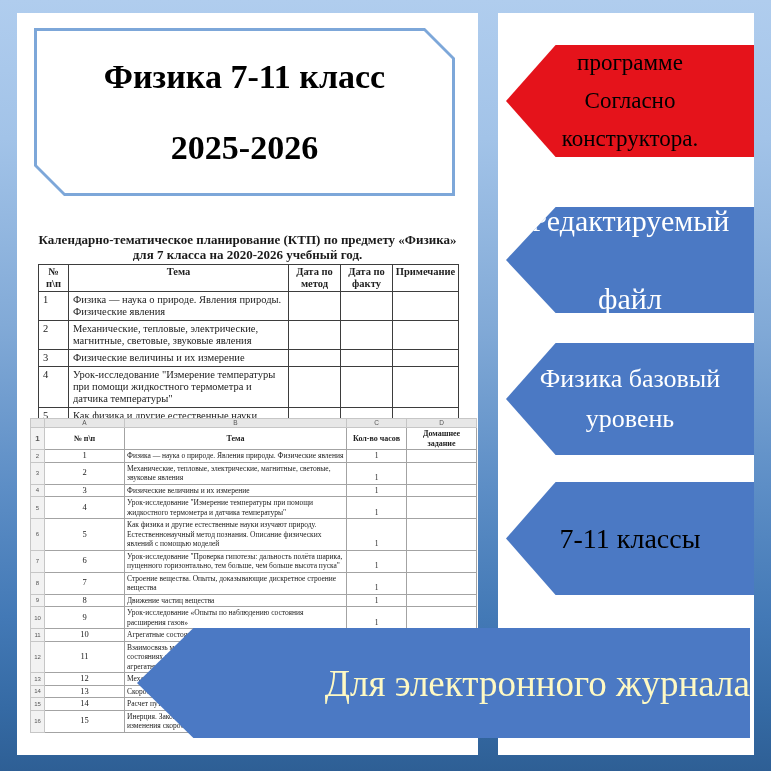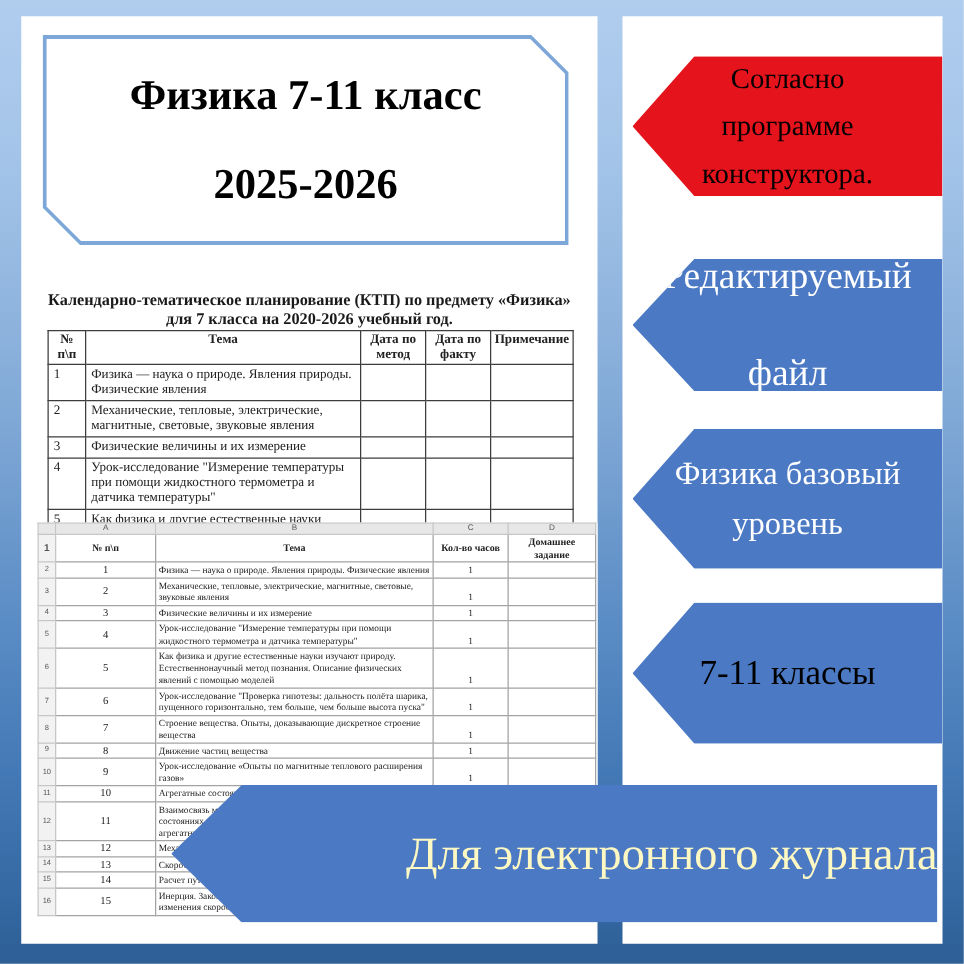--- a/index.html
+++ b/index.html
@@ -222,21 +222,21 @@
       <tr>
             <td class="rn">9</td>
             <td class="ca">8</td>
             <td class="cb">Движение частиц вещества</td>
             <td class="cc">1</td>
             <td class="cd"></td>
           </tr>
       <tr>
             <td class="rn">10</td>
             <td class="ca">9</td>
-            <td class="cb">Урок-исследование «Опыты по магнитные теплового расширения газов»</td>
+            <td class="cb">Урок-исследование «Опыты по наблюдению состояния расширения газов»</td>
             <td class="cc">1</td>
             <td class="cd"></td>
           </tr>
       <tr>
             <td class="rn">11</td>
             <td class="ca">10</td>
             <td class="cb">Агрегатные состояния вещества</td>
             <td class="cc">1</td>
             <td class="cd"></td>
           </tr>
@@ -275,22 +275,22 @@
             <td class="cc">1</td>
             <td class="cd"></td>
           </tr>
     </tbody>
       </table>
   </div>
 </div>
 
 <div class="panel panel-right">
   <div class="arrow arrow-red" style="background: rgb(229, 19, 27);">
+    <div>программе</div>
     <div>Согласно</div>
-    <div>программе</div>
     <div>конструктора.</div>
   </div>
   <div class="arrow arrow-file" style="background: rgb(75, 121, 196);">
     <div>Редактируемый</div>
     <div>файл</div>
   </div>
   <div class="arrow arrow-level" style="background: rgb(75, 121, 196);">
     <div>Физика базовый</div>
     <div>уровень</div>
   </div>

